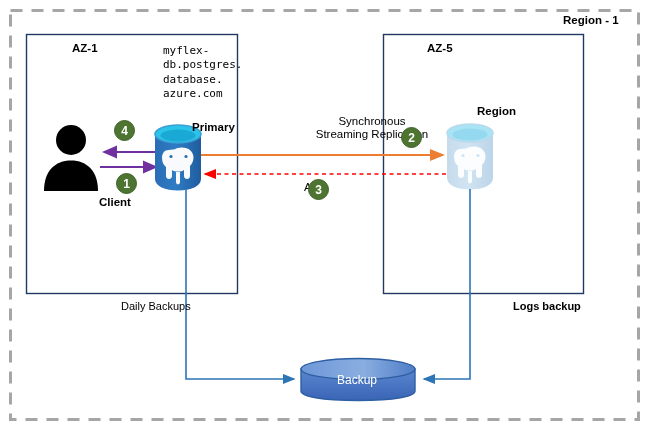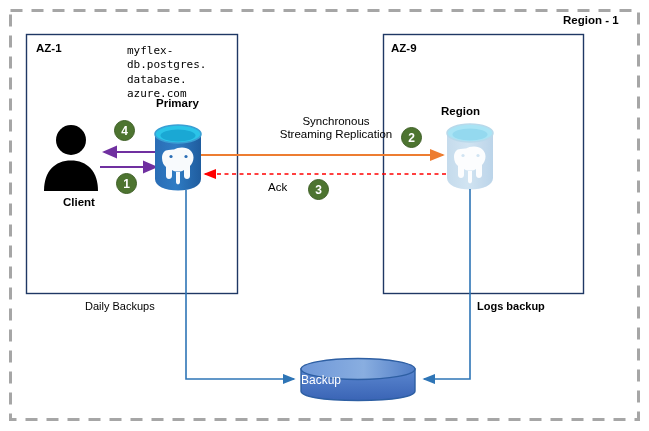--- a/index.html
+++ b/index.html
@@ -21,20 +21,21 @@
     position: absolute;
     left: 0; top: 0;
     width: 649px;
     height: 431px;
   }
   .lbl {
     position: absolute;
     color: #000000;
     white-space: pre;
     line-height: 1.15;
+    margin-left: 36px;
   }
   .mono-lbl {
     font-family: "DejaVu Sans Mono", "Liberation Mono", monospace;
     font-size: 11px;
     line-height: 1.30;
     letter-spacing: 0px;
   }
   .badge {
     position: absolute;
     width: 21px;
@@ -173,28 +174,28 @@
 
     <g>
       <path d="M301,369 L301,391 C301,396.5 321,400.5 358,400.5 C395,400.5 415,396.5 415,391 L415,369 Z" fill="url(#bk-body)" stroke="#2e5fa3" stroke-width="1.4"></path>
       <ellipse cx="358" cy="369" rx="57" ry="10.5" fill="url(#bk-top)" stroke="#2e5fa3" stroke-width="1.4"></ellipse>
     </g>
   </svg>
 
   <div class="region-title" style="left:563px; top:14px;">Region - 1</div>
 
   <div class="lbl az-title" style="left:36px; top:42px;">AZ-1</div>
-  <div class="lbl az-title" style="left:391px; top:42px;">AZ-9</div>
+  <div class="lbl az-title" style="left:391px; top:42px;">AZ-5</div>
 
   <div class="lbl mono-lbl" style="left:127px; top:44px;">myflex-
 db.postgres.
 database.
 azure.com</div>
 
-  <div class="lbl node-title" style="left:156px; top:97px;">Primary</div>
+  <div class="lbl node-title" style="left:156px; top:121px;">Primary</div>
   <div class="lbl node-title" style="left:441px; top:105px;">Region</div>
   <div class="lbl node-title" style="left:63px; top:196px;">Client</div>
 
   <div class="lbl flow-label" style="left:246px; top:115px; width:180px; text-align:center;">Synchronous
 Streaming Replication</div>
 
   <div class="lbl flow-label" style="left:268px; top:181px;">Ack</div>
 
   <div class="lbl small-label" style="left:85px; top:300px;">Daily Backups</div>
 

